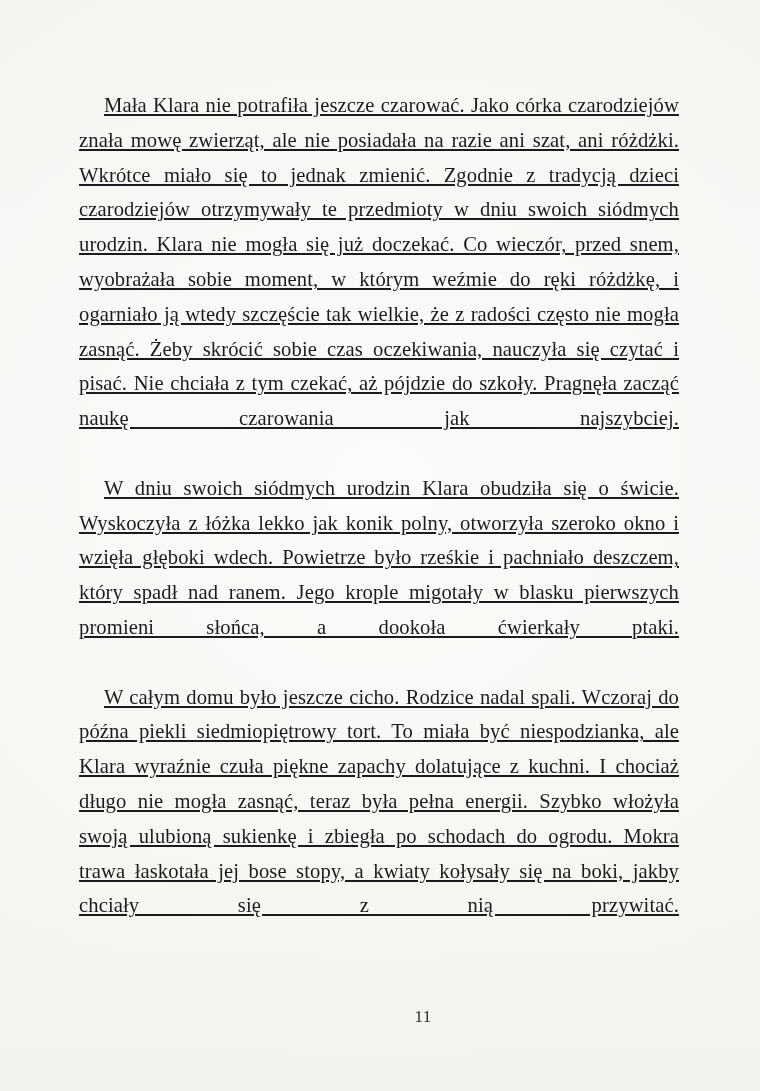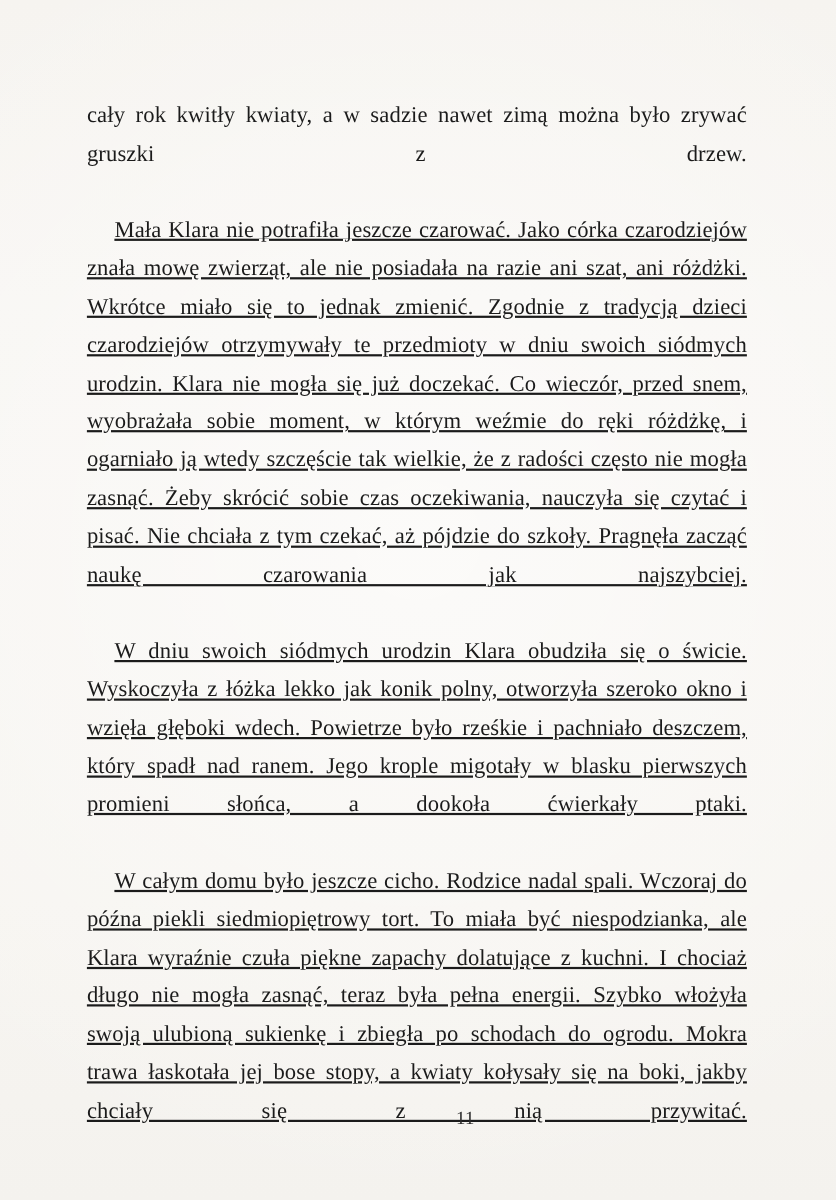--- a/index.html
+++ b/index.html
@@ -80,20 +80,19 @@
     padding-left: 43px;
   }
 </style>
 </head>
 <body>
 
 <div class="page">
   <div class="paper-tint"></div>
 
   <div class="text-block">
-    <p class="para">cały rok kwitły kwiaty, a w sadzie nawet zimą można było zrywać gruszki z drzew.</p>
     <p class="para indent">Mała Klara nie potrafiła jeszcze czarować. Jako córka czarodziejów znała mowę zwierząt, ale nie posiadała na razie ani szat, ani różdżki. Wkrótce miało się to jednak zmienić. Zgodnie z tradycją dzieci czarodziejów otrzymywały te przedmioty w dniu swoich siódmych urodzin. Klara nie mogła się już doczekać. Co wieczór, przed snem, wyobrażała sobie moment, w którym weźmie do ręki różdżkę, i ogarniało ją wtedy szczęście tak wielkie, że z radości często nie mogła zasnąć. Żeby skrócić sobie czas oczekiwania, nauczyła się czytać i pisać. Nie chciała z tym czekać, aż pójdzie do szkoły. Pragnęła zacząć naukę czarowania jak najszybciej.</p>
     <p class="para indent">W dniu swoich siódmych urodzin Klara obudziła się o świcie. Wyskoczyła z łóżka lekko jak konik polny, otworzyła szeroko okno i wzięła głęboki wdech. Powietrze było rześkie i pachniało deszczem, który spadł nad ranem. Jego krople migotały w blasku pierwszych promieni słońca, a dookoła ćwierkały ptaki.</p>
     <p class="para indent">W całym domu było jeszcze cicho. Rodzice nadal spali. Wczoraj do późna piekli siedmiopiętrowy tort. To miała być niespodzianka, ale Klara wyraźnie czuła piękne zapachy dolatujące z kuchni. I chociaż długo nie mogła zasnąć, teraz była pełna energii. Szybko włożyła swoją ulubioną sukienkę i zbiegła po schodach do ogrodu. Mokra trawa łaskotała jej bose stopy, a kwiaty kołysały się na boki, jakby chciały się z nią przywitać.</p>
   </div>
 
   <div class="folio">11</div>
 </div>
 
 </body></html>

